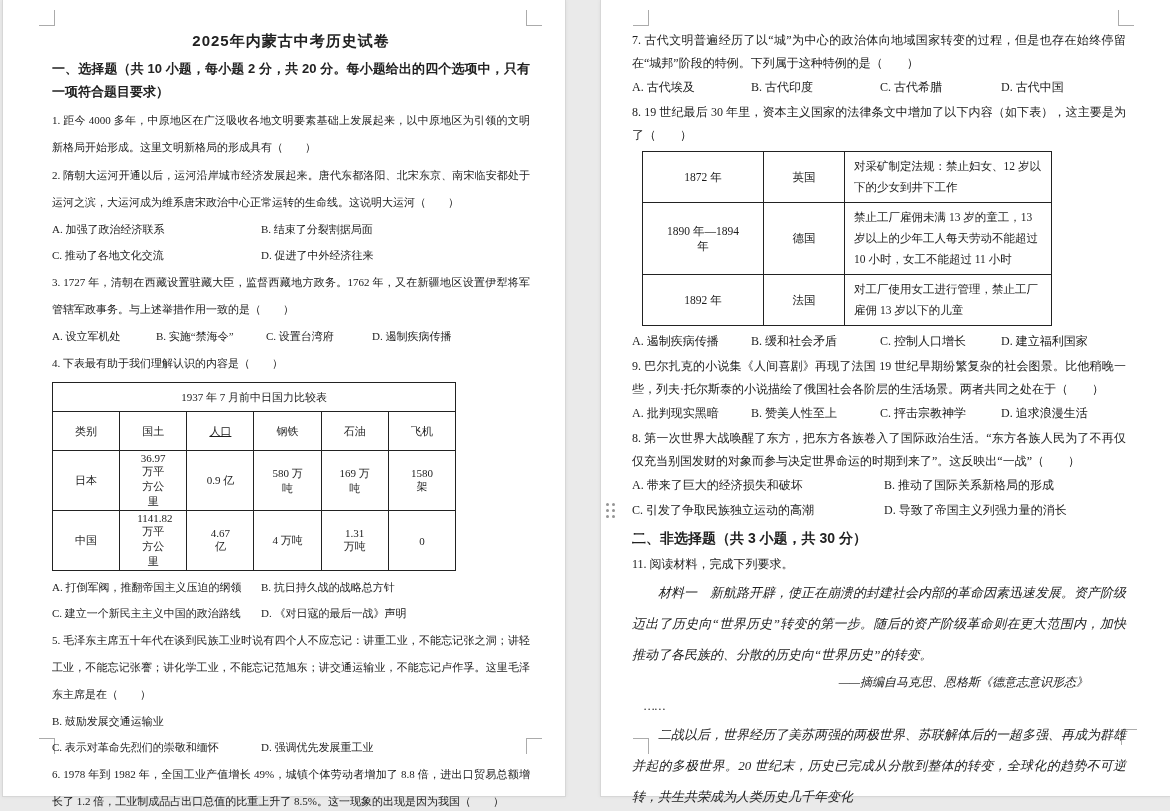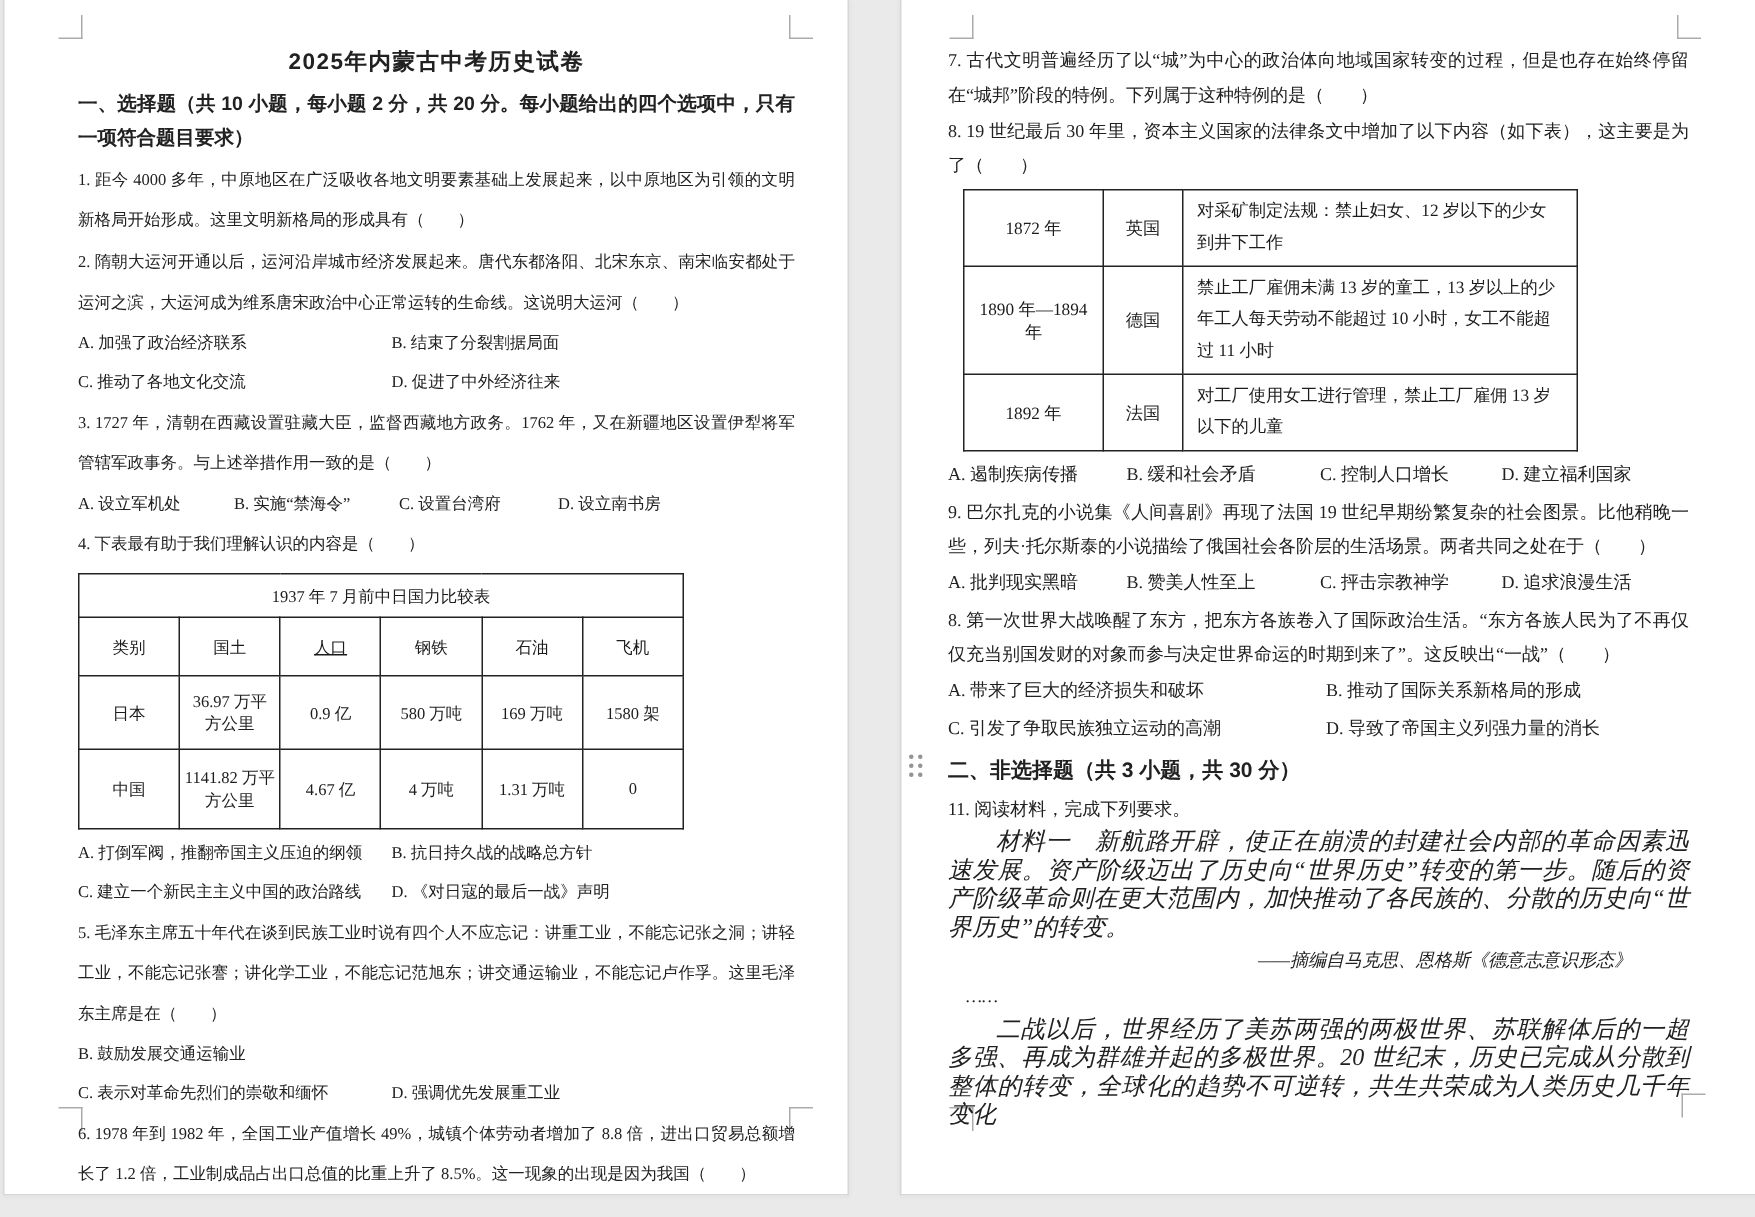--- a/index.html
+++ b/index.html
@@ -59,27 +59,27 @@
   .opts4{grid-template-columns:104px 110px 106px 1fr;}
   .opts2{grid-template-columns:209px 1fr;}
 
   
   #page-right .stem{font-size:12px;line-height:23px;}
   #page-right .opts{font-size:12px;line-height:23px;}
   .opts4r{grid-template-columns:119px 129px 121px 1fr;}
   .opts2r{grid-template-columns:252px 1fr;}
   #page-right .sec{font-size:14px;margin:5px 0 3px;}
   .plain{font-size:12px;line-height:23px;margin:1px 0;}
-  .mat{font-size:16px;line-height:19px;text-align:justify;text-indent:2em;font-style:italic;margin:1px 0;}
+  .mat{font-size:13px;line-height:31px;text-align:justify;text-indent:2em;font-style:italic;margin:1px 0;}
   .mat-src{font-size:12px;line-height:23px;text-align:right;font-style:italic;padding-right:38px;margin:1px 0;}
   .ellip{font-size:12px;line-height:23px;text-indent:1em;font-style:italic;margin:1px 0;}
 
   
   table{border-collapse:collapse;color:#1c1c1c;}
-  td{border:1px solid #222;text-align:center;vertical-align:middle;padding:1px 3px;}
+  td{border:1px solid #222;text-align:center;vertical-align:middle;padding:1px 17px;}
   .t4{width:404px;margin:5px 0 4px;font-size:11px;table-layout:fixed;}
   .t4 .c0{width:40px;} .t4 .c1{width:129px;} .t4 .c2{width:51px;text-decoration:underline;}
   .t4 .c3{width:64px;} .t4 .c4{width:66px;}
   .t4 tr.tt td{height:26px;}
   .t4 tr.hd td{height:36px;}
   .t4 tr.r1 td{height:46px;}
   .t4 tr.r2 td{height:50px;}
   .t8{width:410px;margin:4px 0 4px 10px;font-size:11.5px;table-layout:fixed;}
   .t8 .y{width:86px;} .t8 .n{width:46px;}
   .t8 td.d{text-align:left;padding:4px 9px;line-height:21px;}
@@ -107,21 +107,21 @@
     <div class="opts opts2">
       <span>C. 推动了各地文化交流</span>
       <span>D. 促进了中外经济往来</span>
     </div>
 
     <p class="stem">3. 1727 年，清朝在西藏设置驻藏大臣，监督西藏地方政务。1762 年，又在新疆地区设置伊犁将军管辖军政事务。与上述举措作用一致的是（　　）</p>
     <div class="opts opts4">
       <span>A. 设立军机处</span>
       <span>B. 实施“禁海令”</span>
       <span>C. 设置台湾府</span>
-      <span>D. 设立南书房</span>
+      <span>D. 遏制疾病传播</span>
     </div>
 
     <p class="stem">4. 下表最有助于我们理解认识的内容是（　　）</p>
     <table class="t4">
       <tbody>
           <tr class="tt">
         <td colspan="6">1937 年 7 月前中日国力比较表</td>
       </tr>
       <tr class="hd">
         <td class="c0">类别</td>
@@ -172,20 +172,26 @@
   </div>
 </div>
 
 <div class="page" id="page-right">
   <span class="cm tl"></span>
   <span class="cm tr"></span>
   <span class="cm bl"></span>
   <span class="cm br"></span>
   <div class="inner">
     <p class="stem">7. 古代文明普遍经历了以“城”为中心的政治体向地域国家转变的过程，但是也存在始终停留在“城邦”阶段的特例。下列属于这种特例的是（　　）</p>
+    <div class="opts opts4r">
+      <span>A. 古代埃及</span>
+      <span>B. 古代印度</span>
+      <span>C. 古代希腊</span>
+      <span>D. 古代中国</span>
+    </div>
 
     <p class="stem">8. 19 世纪最后 30 年里，资本主义国家的法律条文中增加了以下内容（如下表），这主要是为了（　　）</p>
     <table class="t8">
       <tbody>
           <tr class="s">
         <td class="y">1872 年</td>
         <td class="n">英国</td>
         <td class="d">对采矿制定法规：禁止妇女、12 岁以下的少女到井下工作</td>
       </tr>
       <tr>

